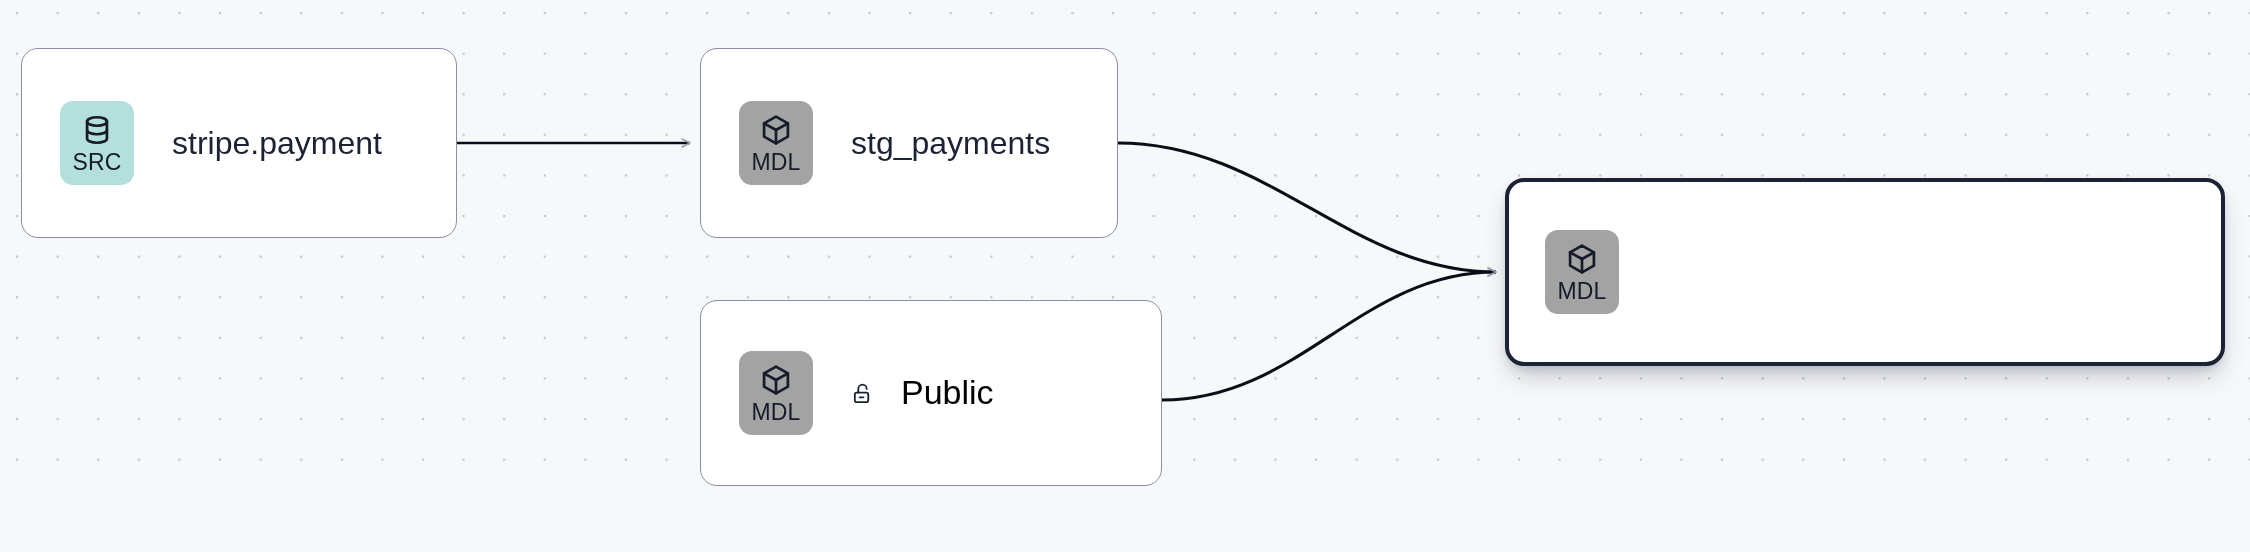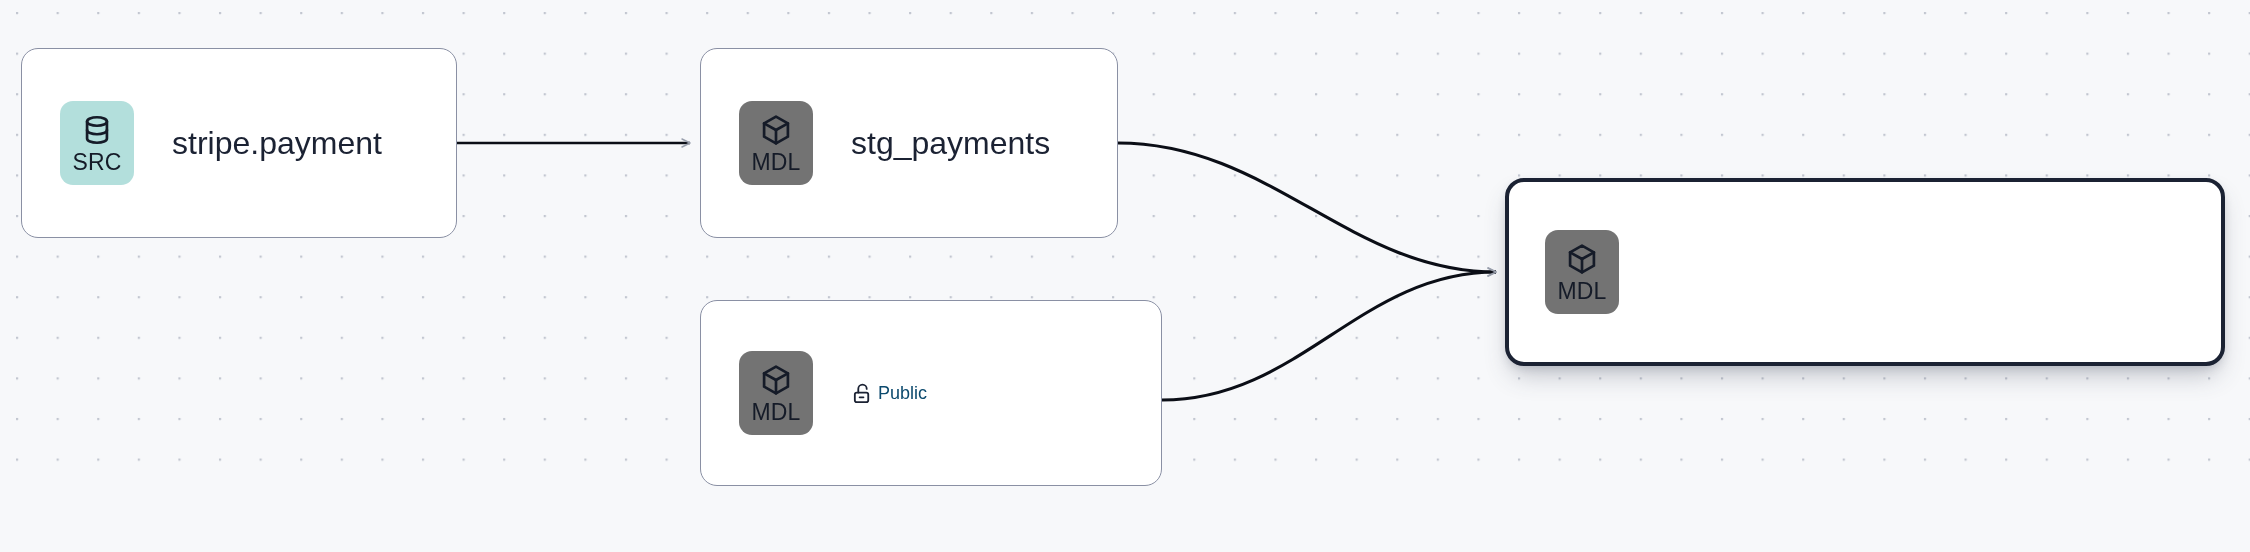--- a/index.html
+++ b/index.html
@@ -61,21 +61,21 @@
     height: 84px;
     border-radius: 13px;
     display: flex;
     flex-direction: column;
     align-items: center;
     justify-content: center;
     flex: 0 0 auto;
     gap: 1px;
   }
   .badge.src { background: #b3dfdc; }
-  .badge.mdl { background: #737373; }
+  .badge.mdl { background: #a3a3a3; }
 
   .badge svg { display: block; }
 
   .badge-text {
     font-size: 23px;
     line-height: 1;
     color: #151b28;
     letter-spacing: 0.2px;
     margin-top: 3px;
     font-family: "Liberation Sans", sans-serif;
@@ -94,24 +94,24 @@
     font-size: 32px;
     line-height: 1.15;
     color: #1b2233;
     white-space: nowrap;
     font-family: "Liberation Sans", sans-serif;
   }
 
   .node-sub {
     display: flex;
     align-items: center;
-    gap: 4px;
-    font-size: 18px;
+    gap: 27px;
+    font-size: 34px;
     line-height: 1.15;
-    color: #0c4a6e;
+    color: #000000;
     white-space: nowrap;
   }
   .node-sub svg { display: block; flex: 0 0 auto; }
 
   
   #node-stripe-payment      { left: 21px;   top: 48px;  width: 436px; height: 190px; }
   #node-stg-payments        { left: 700px;  top: 48px;  width: 418px; height: 190px; }
   #node-fct-orders          { left: 700px;  top: 300px; width: 462px; height: 186px; }
   #node-agg-customer        { left: 1505px; top: 178px; width: 720px; height: 188px; padding-left: 36px; }
 </style>

